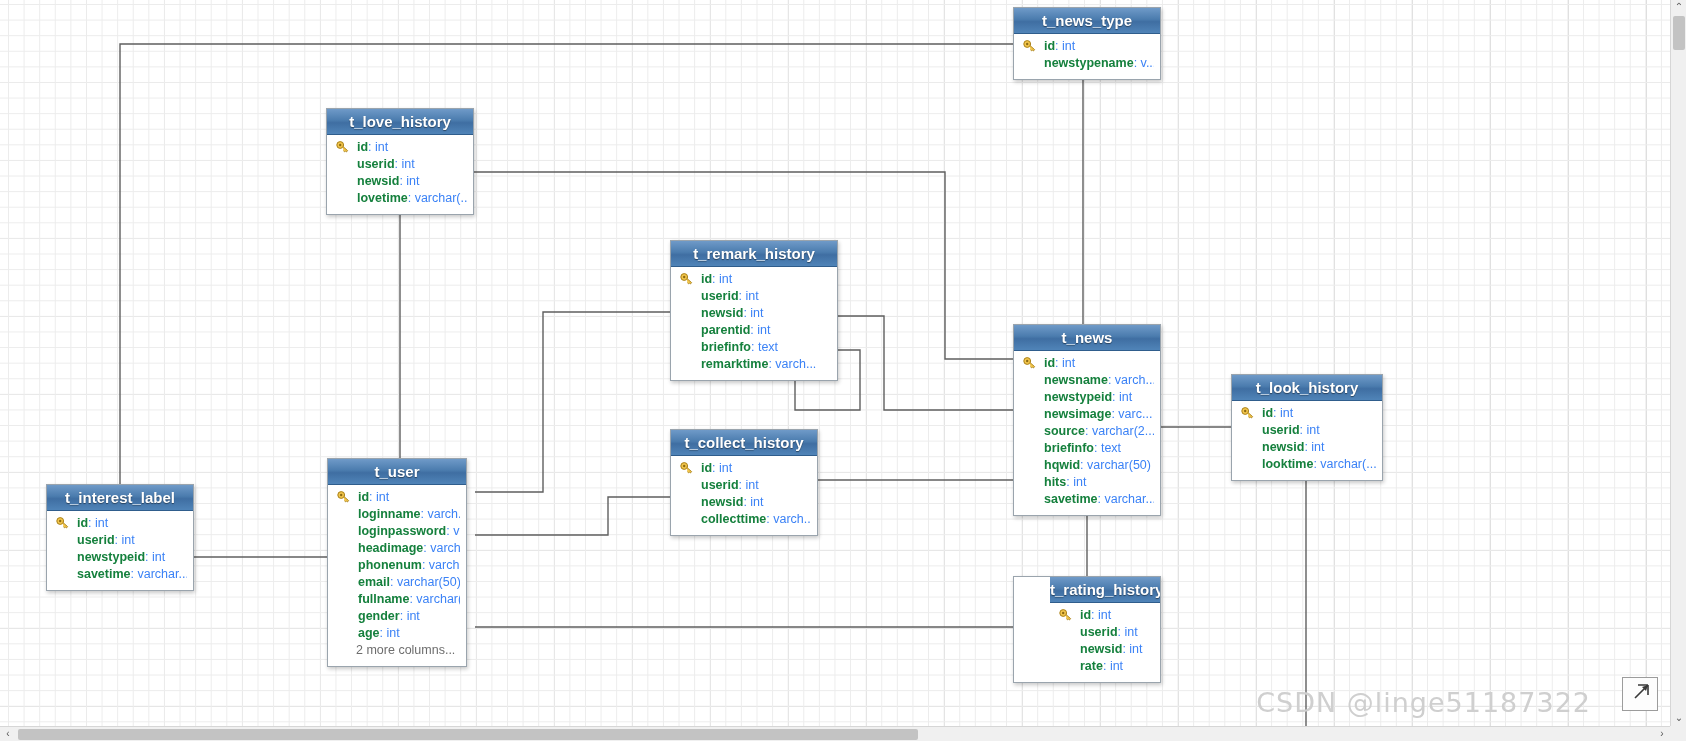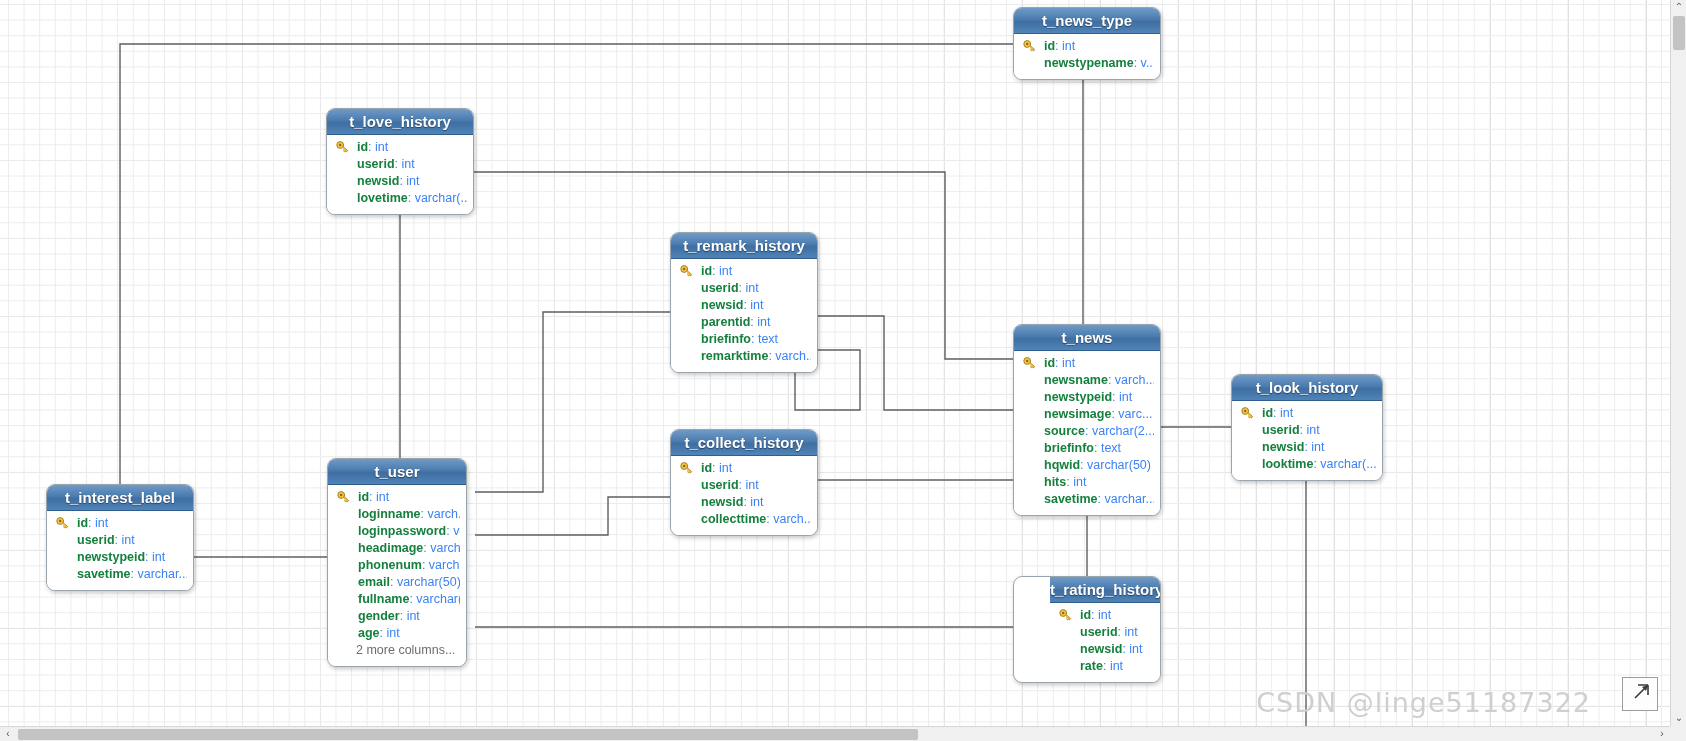--- a/index.html
+++ b/index.html
@@ -43,21 +43,21 @@
     width: 1670px; height: 726px;
     pointer-events: none;
   }
   #links path, #links line { stroke: #5f5f5f; stroke-width: 1.4; fill: none; }
 
   
   .entity {
     position: absolute;
     background: #ffffff;
     border: 1px solid #9aa4ad;
-    border-radius: 9px;
+    border-radius: 0;
     box-shadow: 1px 2px 4px rgba(0,0,0,0.22);
     overflow: hidden;
   }
   .entity-header {
     height: 26px;
     line-height: 25px;
     text-align: center;
     font-size: 15px;
     font-weight: bold;
     color: #ffffff;
@@ -220,21 +220,21 @@
             <div class="field"><span class="keyicon"><svg viewBox="0 0 14 13" width="14" height="13">
                   <circle cx="4.2" cy="4" r="3.4" fill="#f3c64b" stroke="#a8801a" stroke-width="1"></circle>
                   <circle cx="4.2" cy="4" r="1.2" fill="#8c6a14"></circle>
                   <path d="M6.6 5.2 L11.6 9.6 L10.4 11 L9.3 10 L8.5 10.8 L7.4 9.8" fill="#f3c64b" stroke="#a8801a" stroke-width="0.9" stroke-linejoin="round"></path>
                 </svg></span><span class="fname">id</span><span class="ftype">: int</span></div>
             <div class="field"><span class="fname">userid</span><span class="ftype">: int</span></div>
             <div class="field"><span class="fname">newsid</span><span class="ftype">: int</span></div>
             <div class="field"><span class="fname">lovetime</span><span class="ftype">: varchar(...</span></div>
           </div>
         </div>
-        <div class="entity" style="left: 670px; top: 232px; width: 148px;">
+        <div class="entity" style="left: 670px; top: 240px; width: 168px;">
           <div class="entity-header">t_remark_history</div>
           <div class="entity-body">
             <div class="field"><span class="keyicon"><svg viewBox="0 0 14 13" width="14" height="13">
                   <circle cx="4.2" cy="4" r="3.4" fill="#f3c64b" stroke="#a8801a" stroke-width="1"></circle>
                   <circle cx="4.2" cy="4" r="1.2" fill="#8c6a14"></circle>
                   <path d="M6.6 5.2 L11.6 9.6 L10.4 11 L9.3 10 L8.5 10.8 L7.4 9.8" fill="#f3c64b" stroke="#a8801a" stroke-width="0.9" stroke-linejoin="round"></path>
                 </svg></span><span class="fname">id</span><span class="ftype">: int</span></div>
             <div class="field"><span class="fname">userid</span><span class="ftype">: int</span></div>
             <div class="field"><span class="fname">newsid</span><span class="ftype">: int</span></div>
             <div class="field"><span class="fname">parentid</span><span class="ftype">: int</span></div>

